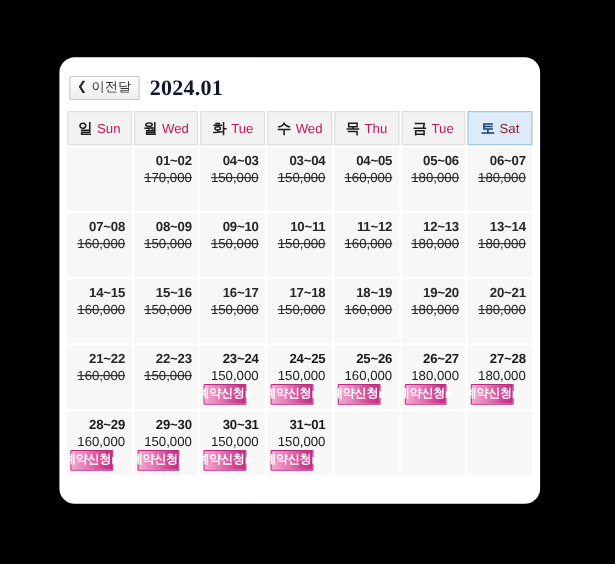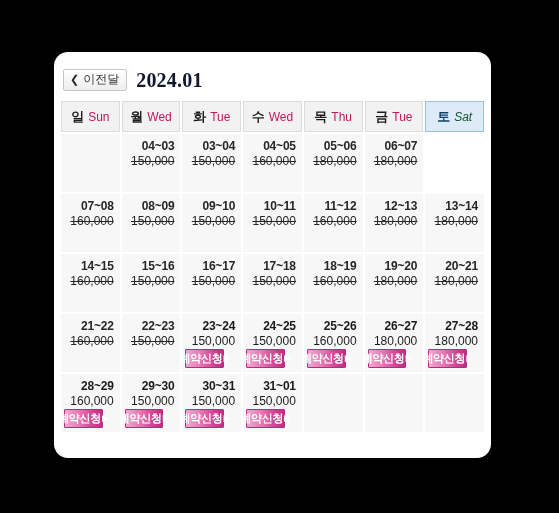--- a/index.html
+++ b/index.html
@@ -108,21 +108,21 @@
   }
   .dayhead .en {
     color: #be185d;
     font-size: 12px;
   }
   .dayhead.sat {
     background: #dcebf7;
     border: 1px solid #9cc3de;
   }
   .dayhead.sat .ko { color: #12406b; }
-  .dayhead.sat .en { color: #14532d; font-style: italic; }
+  .dayhead.sat .en { color: #7f1d1d; }
 
   
   .weeks {
     margin-top: 2px;
   }
   .weekline {
     display: grid;
     grid-template-columns: repeat(7, 1fr);
     gap: 2px;
     margin-bottom: 2px;
@@ -230,20 +230,24 @@
           </div>
           <div class="dayhead sat">
             <span class="ko">토</span>
             <span class="en">Sat</span>
           </div>
         </div>
       <div class="weeks" id="week-rows">
           <div class="weekline">
             <div class="cell empty"></div>
             <div class="cell sold">
+              <div class="range">01~02</div>
+              <div class="price">170,000</div>
+            </div>
+            <div class="cell sold">
               <div class="range">04~03</div>
               <div class="price">150,000</div>
             </div>
             <div class="cell sold">
               <div class="range">03~04</div>
               <div class="price">150,000</div>
             </div>
             <div class="cell sold">
               <div class="range">04~05</div>
               <div class="price">160,000</div>

